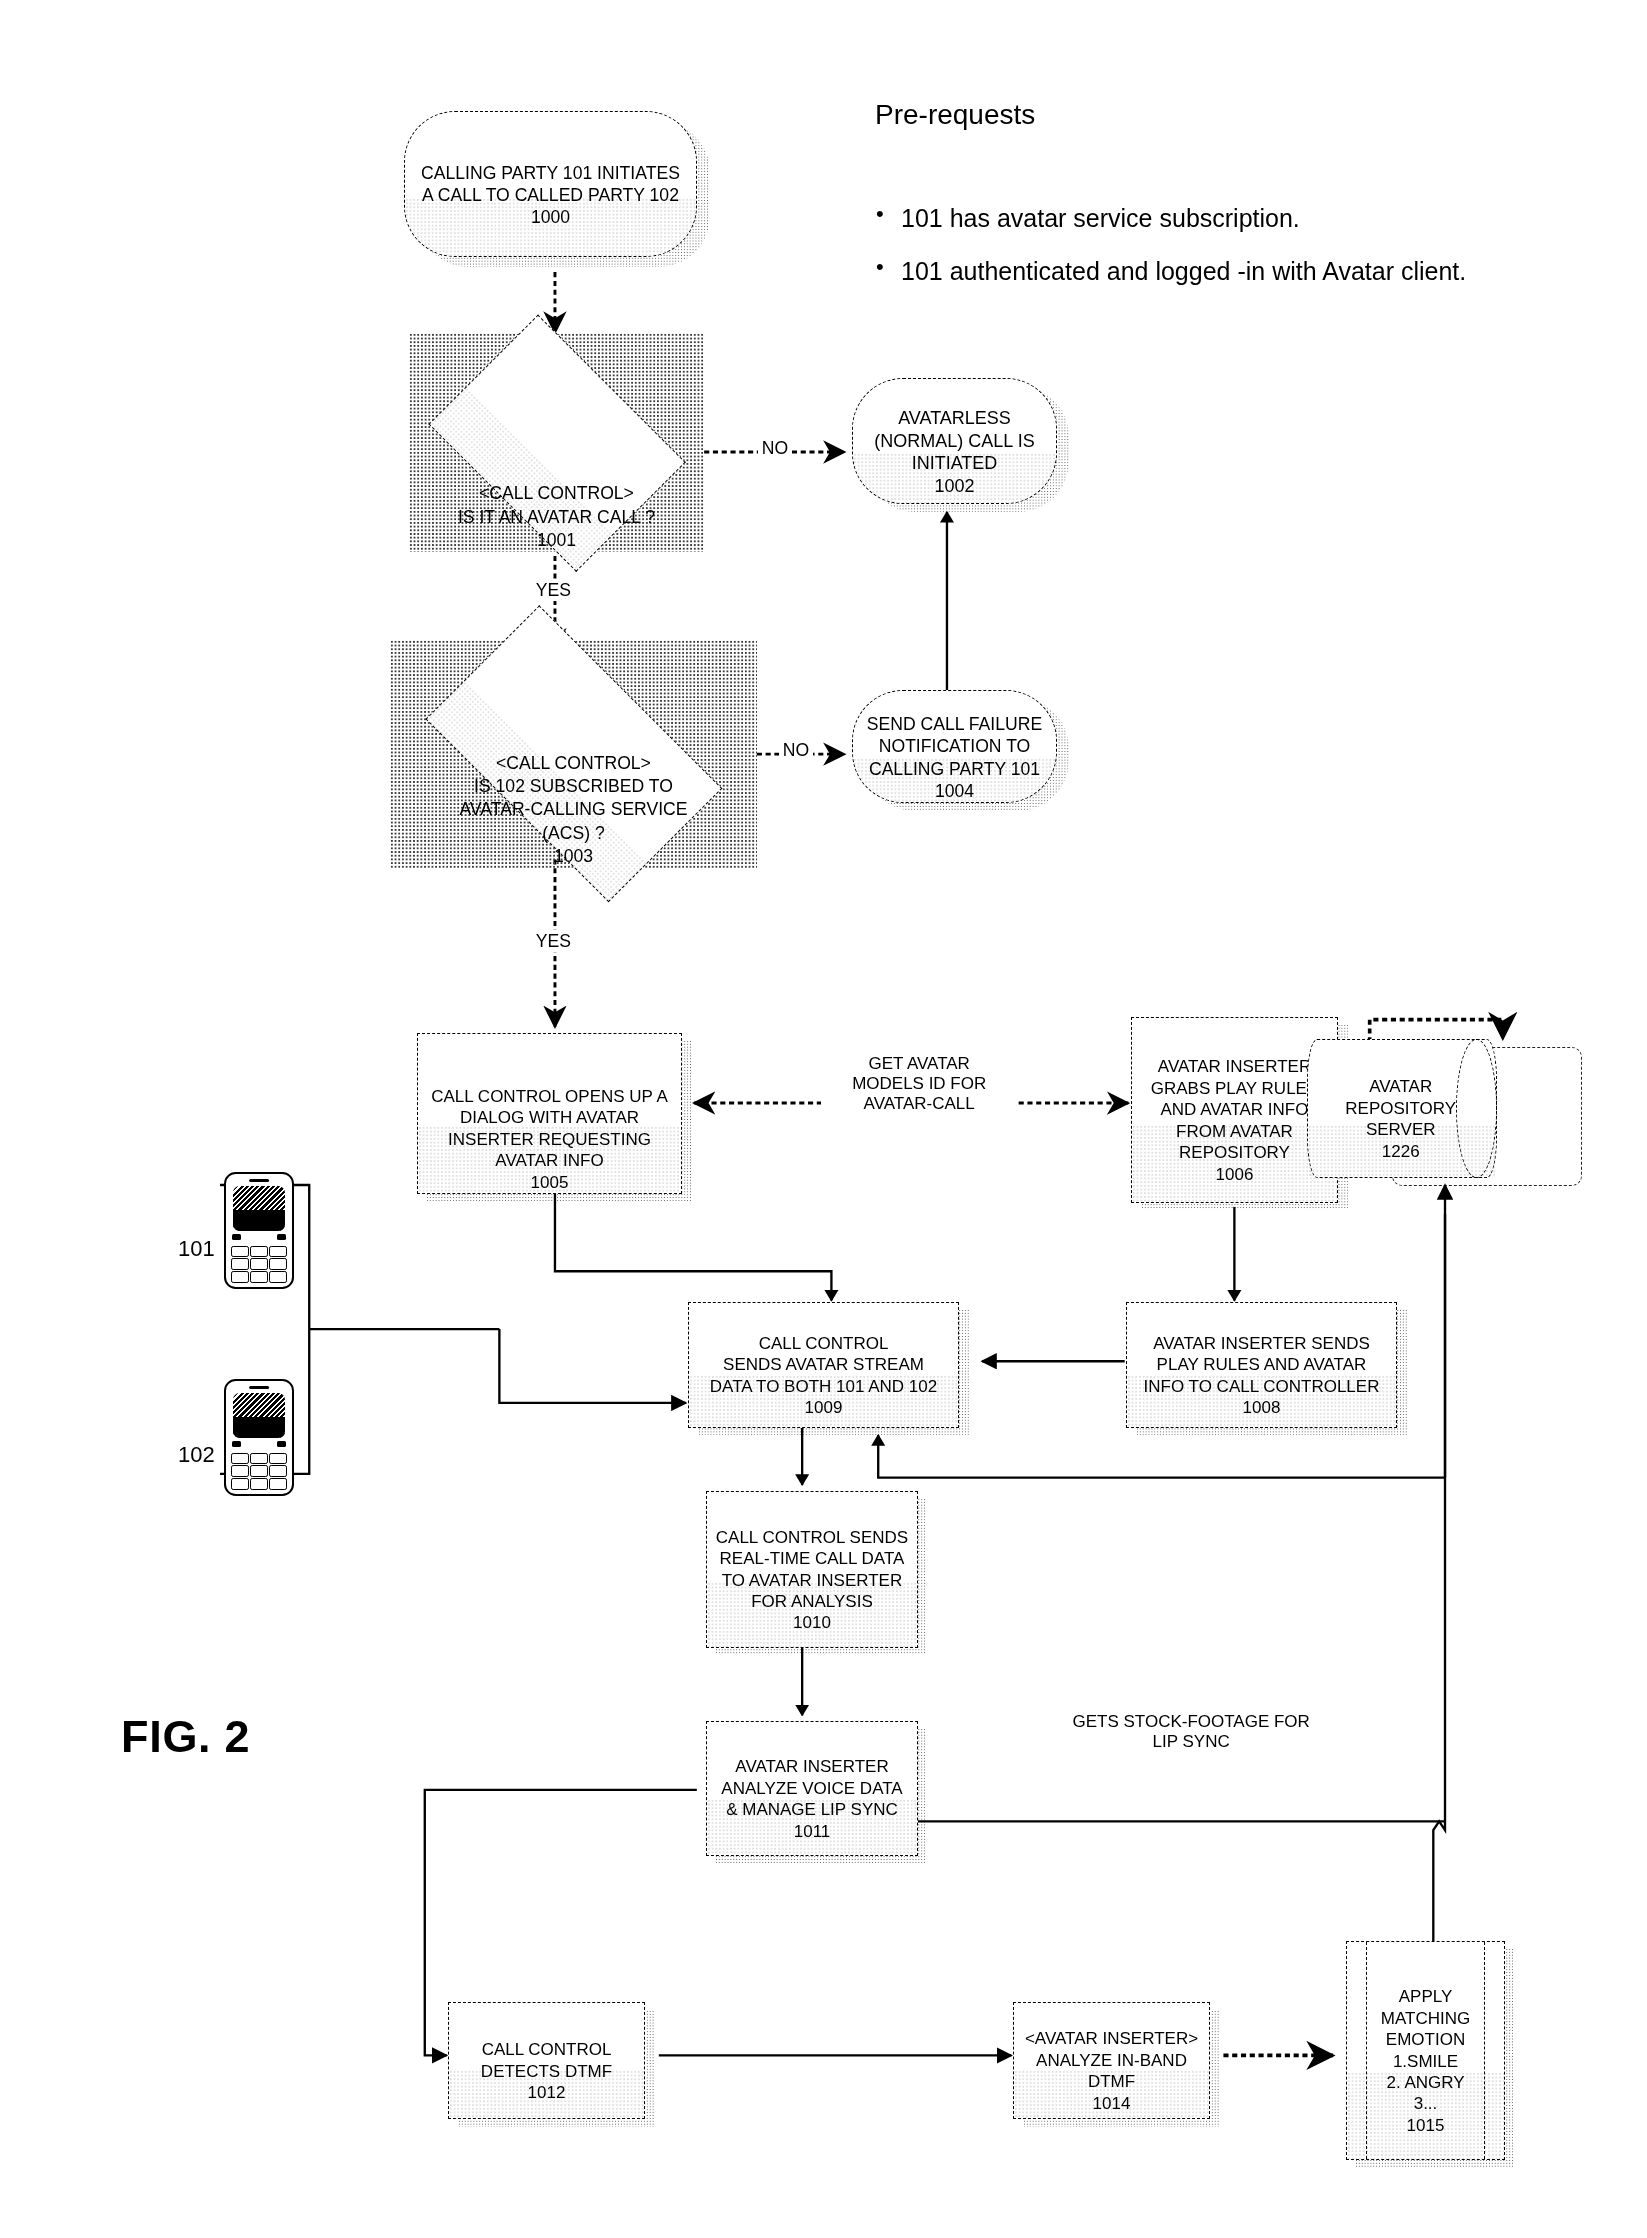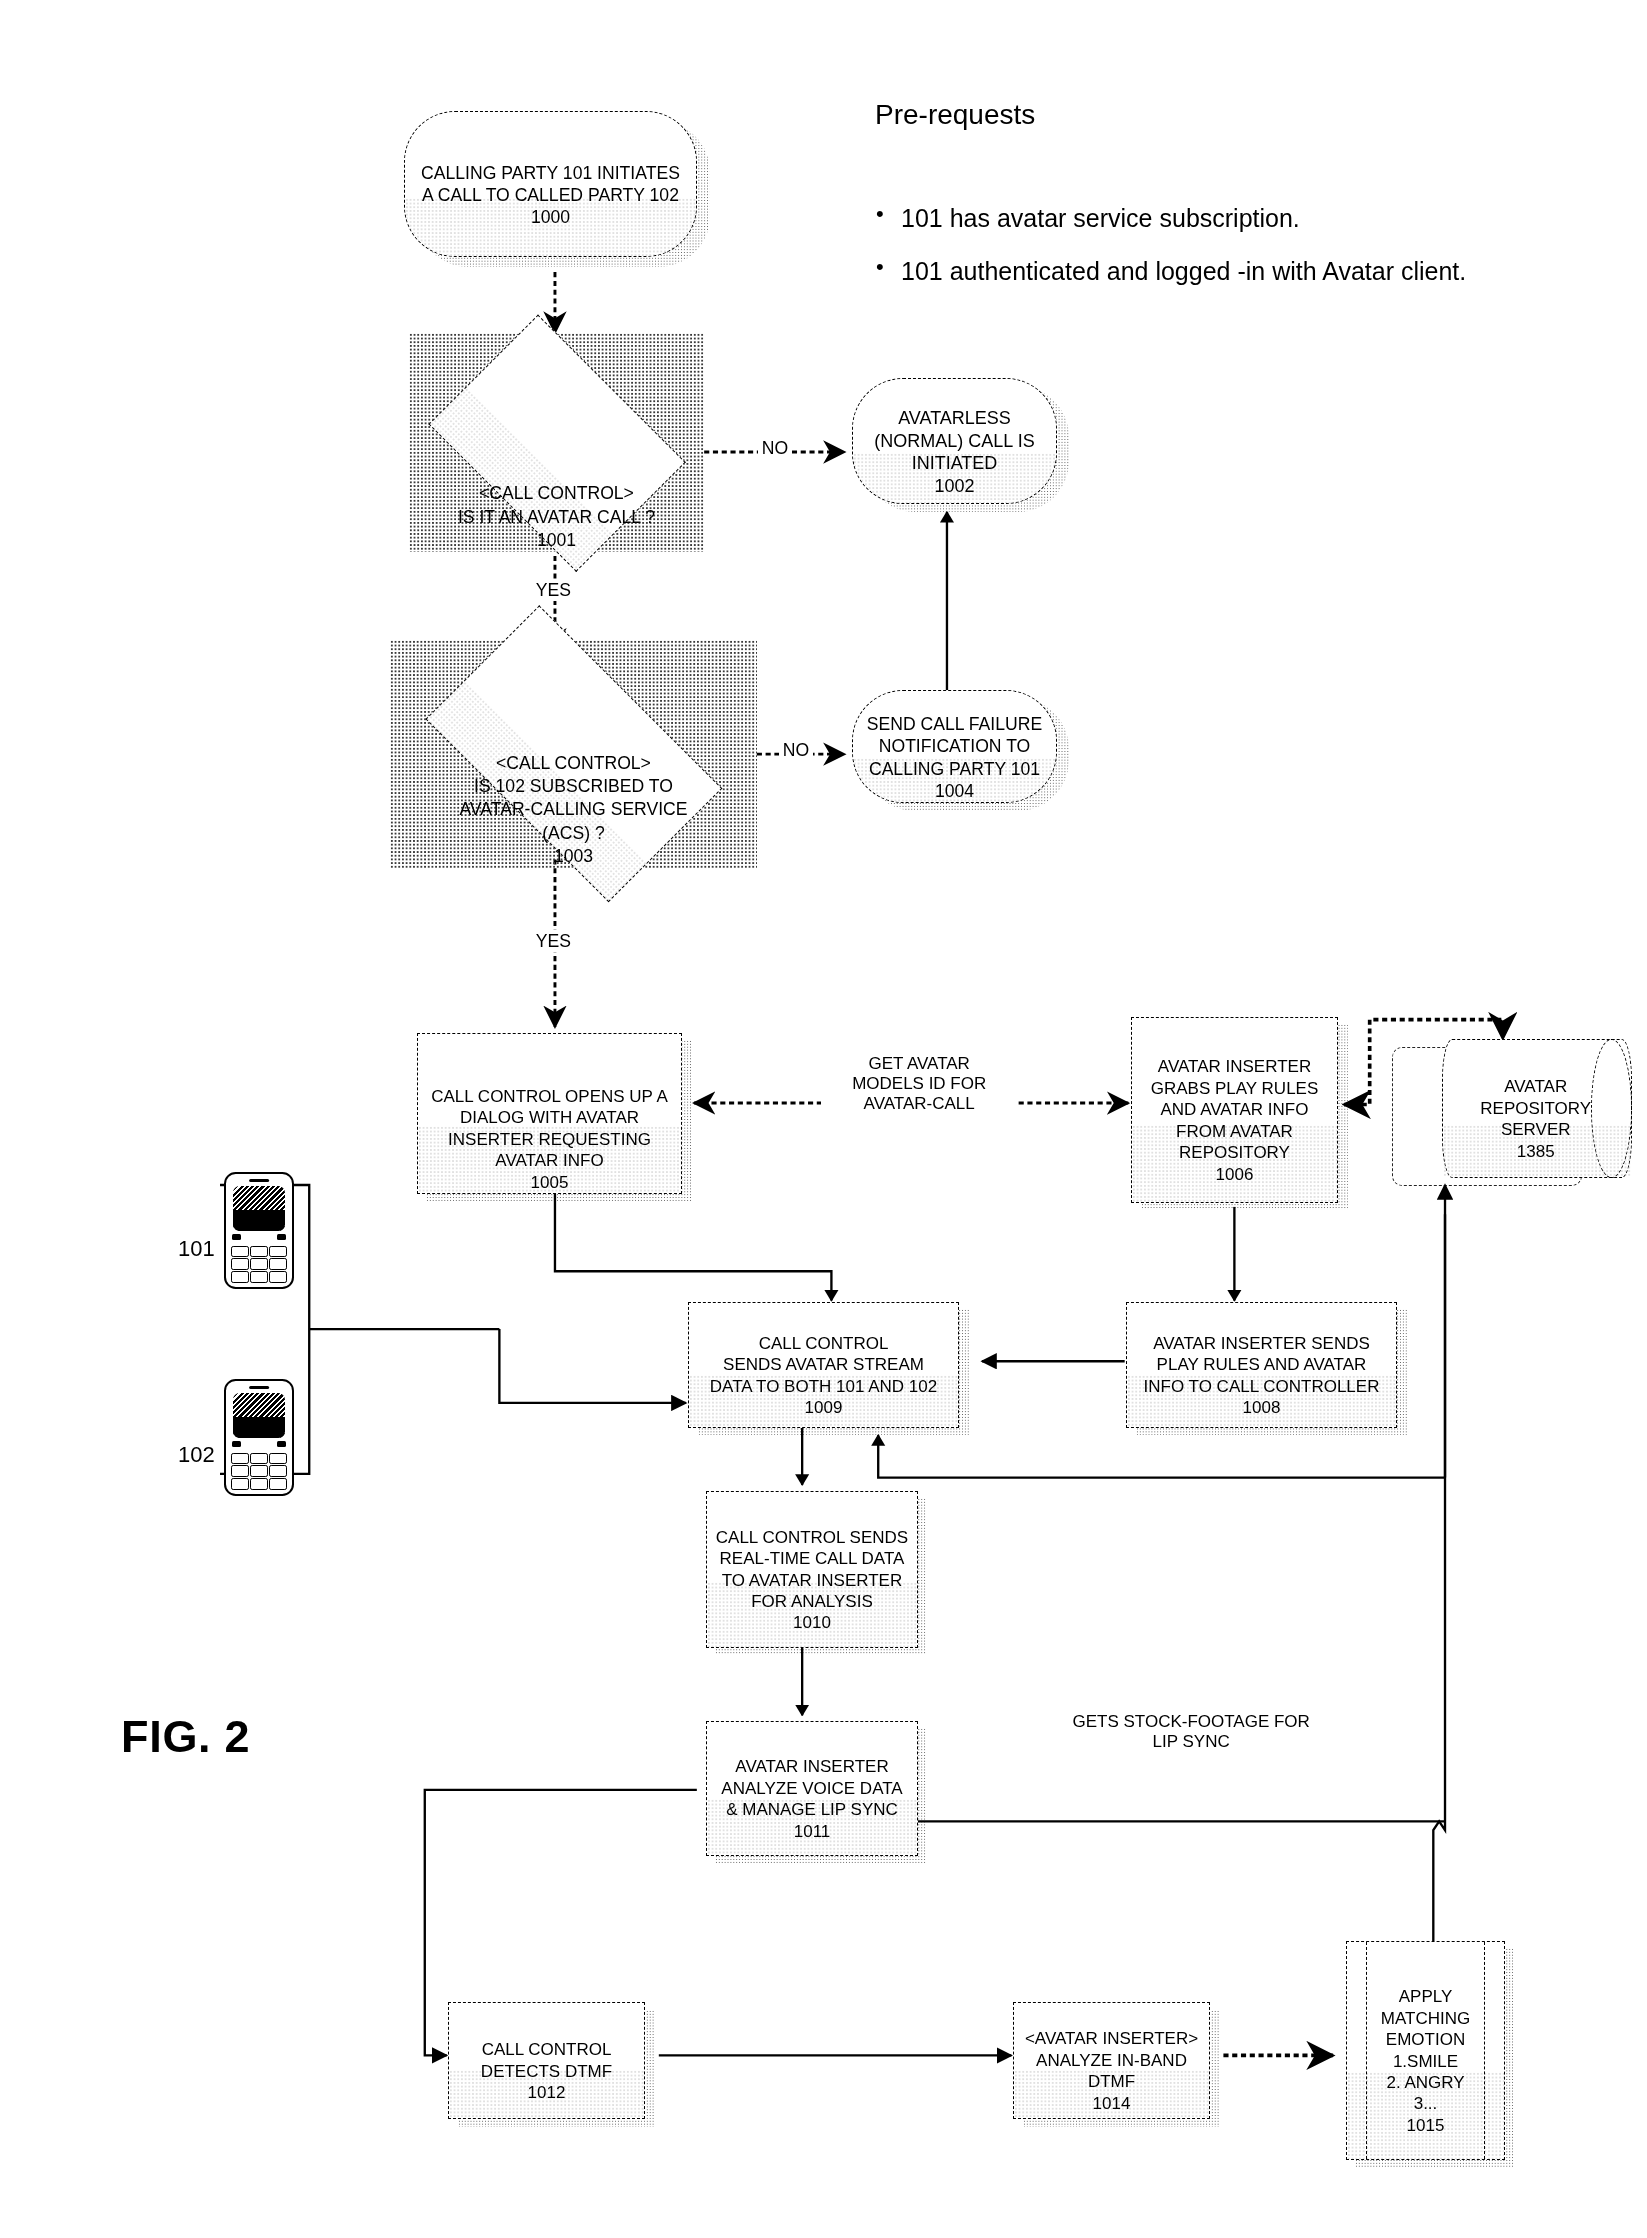--- a/index.html
+++ b/index.html
@@ -388,27 +388,27 @@
     <div class="txt">
       <span>AVATAR INSERTER
 GRABS PLAY RULES
 AND AVATAR INFO
 FROM AVATAR
 REPOSITORY</span><br><span>1006</span>
     </div>
   </div>
 
   <div class="shadow cyl" style="left:1368px; top:1047px; width:190px; height:139px;"></div>
-  <div class="cyl node" style="left:1418px; top:1039px; width:190px; height:139px; font-size:17px;padding-left:12px;">
+  <div class="cyl node" style="left:1283px; top:1039px; width:190px; height:139px; font-size:17px;padding-left:12px;">
     <div class="fill"></div>
     <div class="cap r"></div>
     <div class="txt" style="padding-right:19px;">
       <span>AVATAR
 REPOSITORY
-SERVER</span><br><span>1385</span>
+SERVER</span><br><span>1226</span>
     </div>
   </div>
 
   <div class="shadow rect" style="left:1112px; top:1309px; width:271px; height:126px;"></div>
   <div class="node proc" style="left:1102px; top:1302px; width:271px; height:126px; font-size:17px;">
     <div class="fill"></div>
     <div class="txt">
       <span>AVATAR INSERTER SENDS
 PLAY RULES AND AVATAR
 INFO TO CALL CONTROLLER</span><br><span>1008</span>

